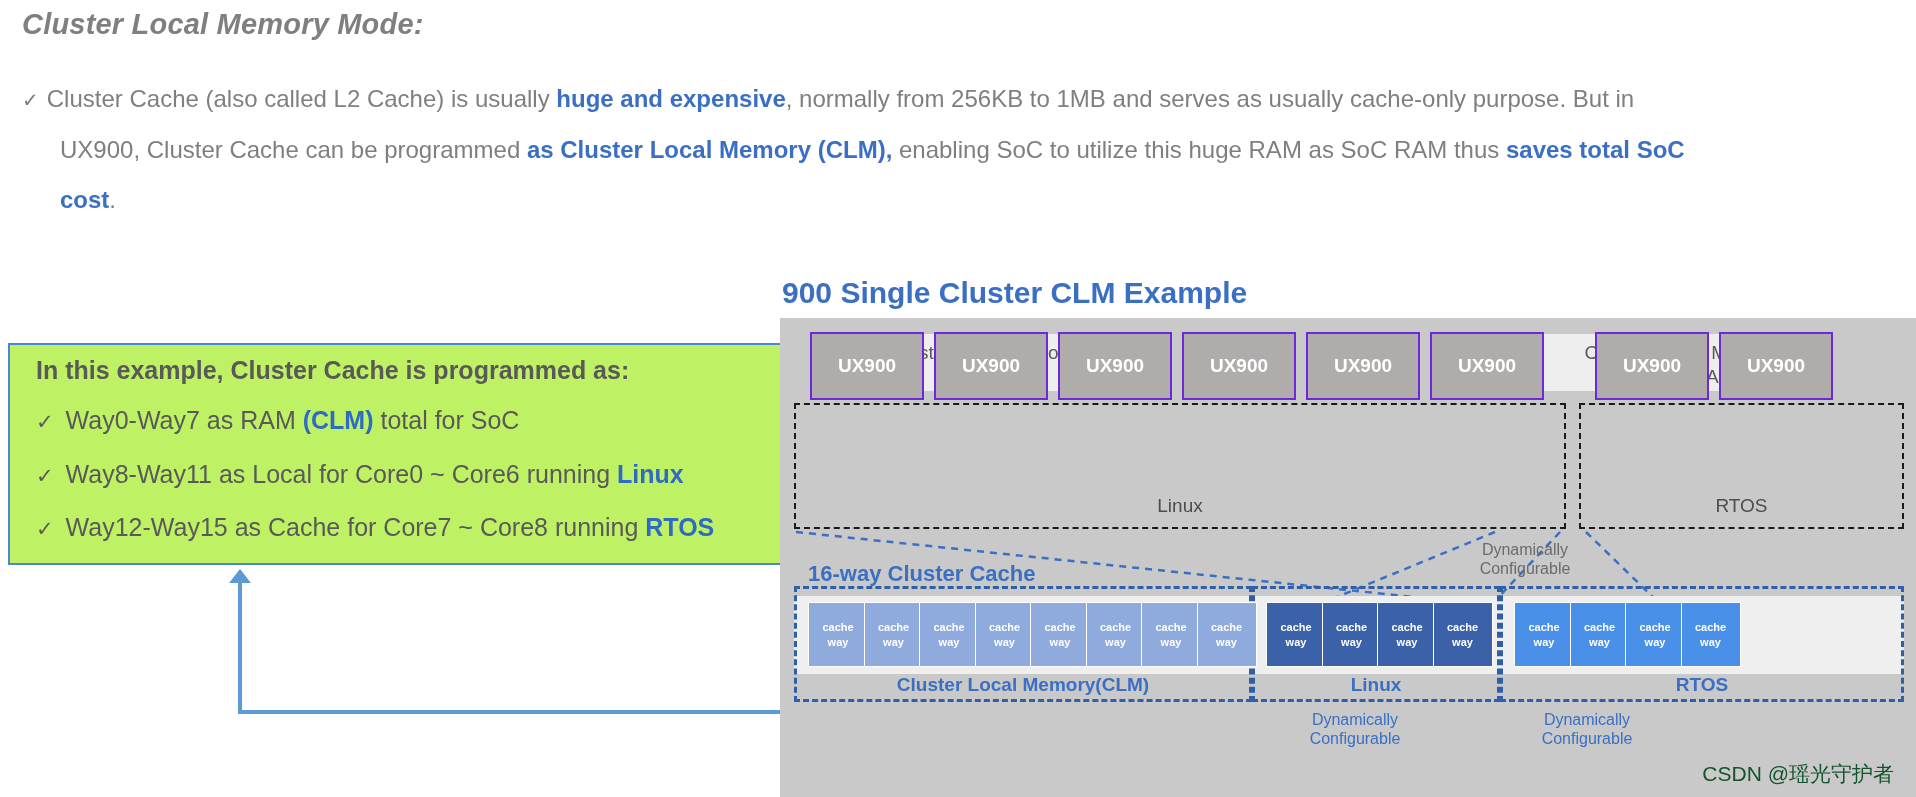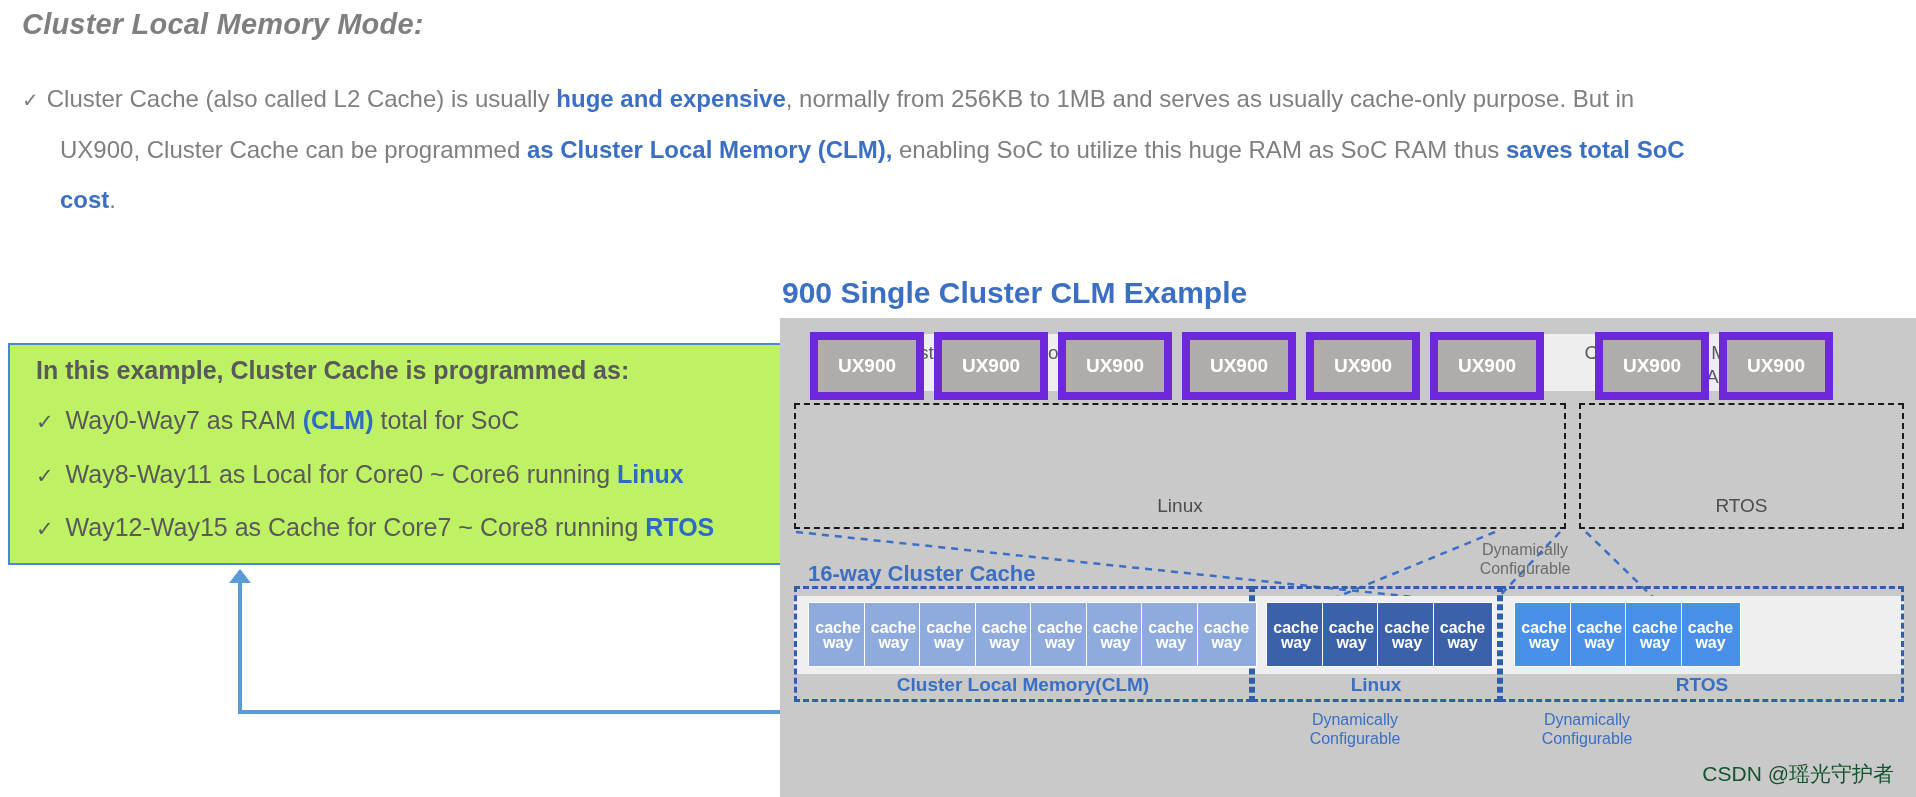--- a/index.html
+++ b/index.html
@@ -88,42 +88,42 @@
 
   
   .core-group{
     position:absolute;border:2.5px dashed #1a1a1a;box-sizing:border-box;
   }
   .core-group.linux{left:14px;top:85px;width:772px;height:126px;}
   .core-group.rtos{left:799px;top:85px;width:325px;height:126px;}
 
   .core-box{
     position:absolute;top:14px;width:114px;height:68px;
-    background:#b1acac;border:8px solid #6d28d9;box-sizing:border-box;
+    background:#b1acac;border:2px solid #6d28d9;box-sizing:border-box;
     color:#ffffff;font-size:19px;font-weight:bold;
     display:flex;align-items:center;justify-content:center;
   }
   .grp-label{
     position:absolute;left:0;right:0;top:90px;text-align:center;
     font-size:19px;color:#4d4d4d;
   }
 
   
   .cache-title{
     position:absolute;left:28px;top:243px;
     font-size:22px;font-weight:bold;color:#3b6fc4;white-space:nowrap;
   }
   .cache-band{
     position:absolute;left:14px;top:278px;width:1110px;height:78px;
     background:#efefef;
   }
   .way{
     position:absolute;top:284px;width:60px;height:65px;
     box-sizing:border-box;border:1.5px solid #ffffff;
-    color:#ffffff;font-size:16px;font-weight:bold;line-height:15px;
+    color:#ffffff;font-size:11px;font-weight:bold;line-height:15px;
     display:flex;flex-direction:column;align-items:center;justify-content:center;
     text-align:center;
   }
   .cache-group{
     position:absolute;border:3.5px dashed #2e5fa8;box-sizing:border-box;
   }
   .cg-clm{left:14px;top:268px;width:458px;height:116px;}
   .cg-linux{left:472px;top:268px;width:248px;height:116px;}
   .cg-rtos{left:720px;top:268px;width:404px;height:116px;}
 

